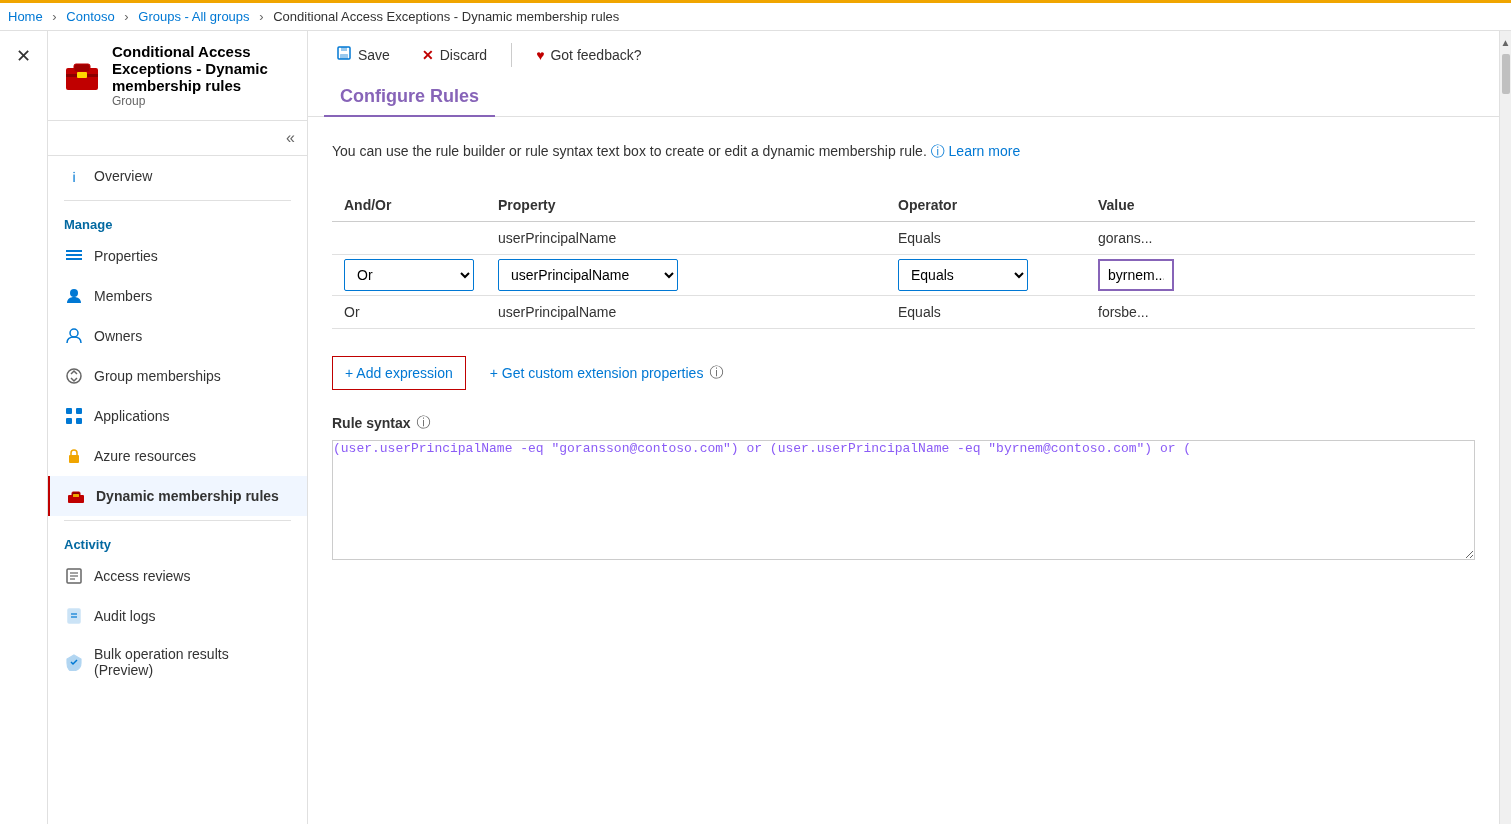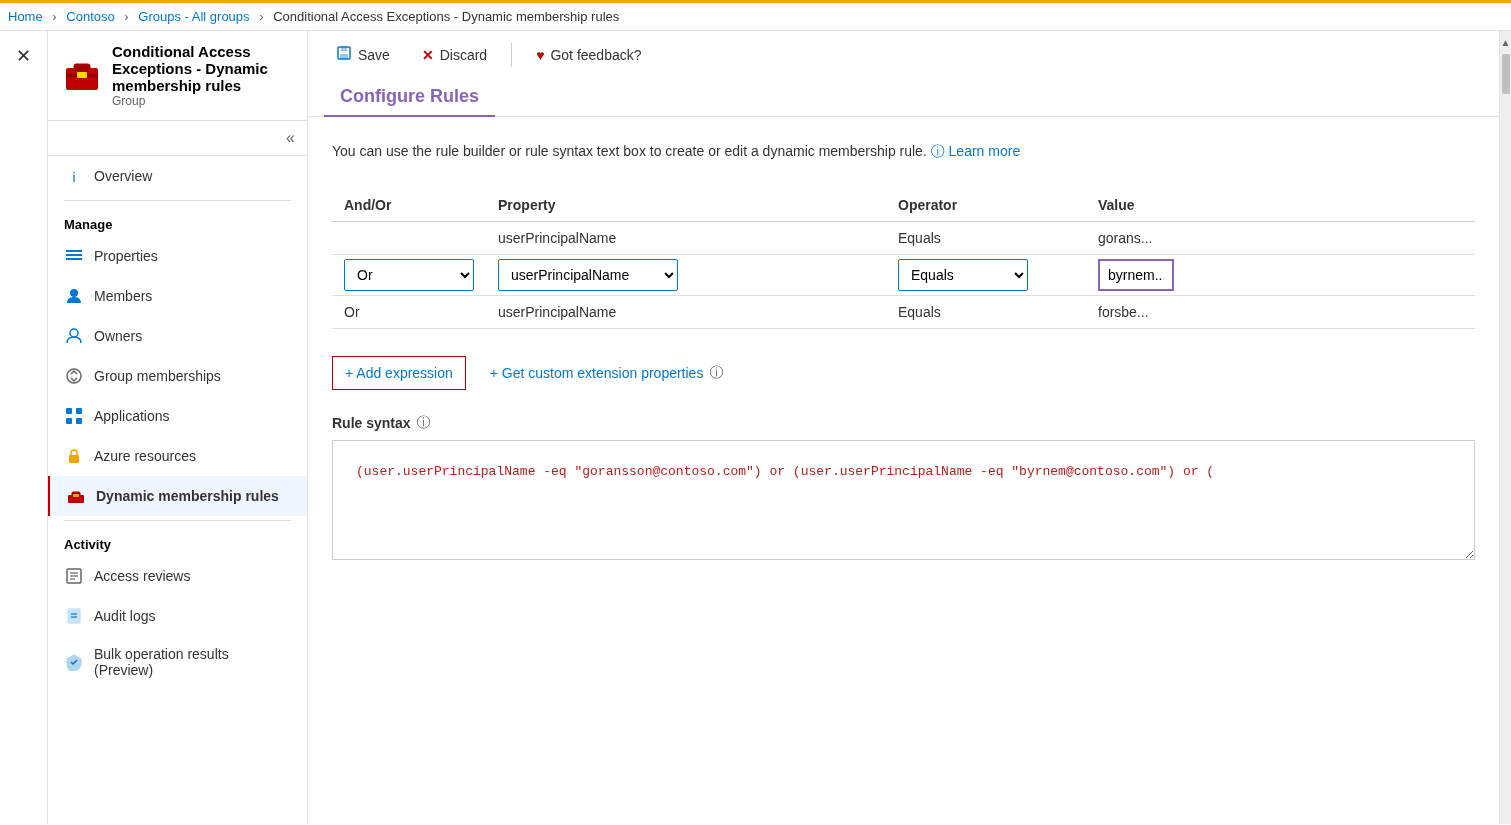--- a/index.html
+++ b/index.html
@@ -97,21 +97,21 @@
       margin-right: 10px;
       display: inline-flex;
       align-items: center;
       justify-content: center;
       flex-shrink: 0;
     }
     .section-label {
       padding: 12px 16px 4px;
       font-weight: 700;
       font-size: 13px;
-      color: #000000;
+      color: #0369a1;
     }
     .sidebar-divider {
       border: none;
       border-top: 1px solid #e0e0e0;
       margin: 4px 16px;
     }
 
     
     .main-content {
       flex: 1;
@@ -239,24 +239,24 @@
       font-size: 14px;
       margin-bottom: 8px;
       display: flex;
       align-items: center;
       gap: 6px;
     }
     .rule-syntax-box {
       width: 100%;
       min-height: 120px;
       border: 1px solid #ccc;
-      padding: 23px;
+      padding: 0;
       font-size: 13px;
       font-family: 'Courier New', monospace;
-      color: #b91c1c;
+      color: #8b5cf6;
       resize: vertical;
       background: #fff;
     }
 
     
     .sidebar::-webkit-scrollbar { width: 4px; }
     .sidebar::-webkit-scrollbar-thumb { background: #ccc; border-radius: 2px; }
 
     .scroll-track {
       width: 12px;

